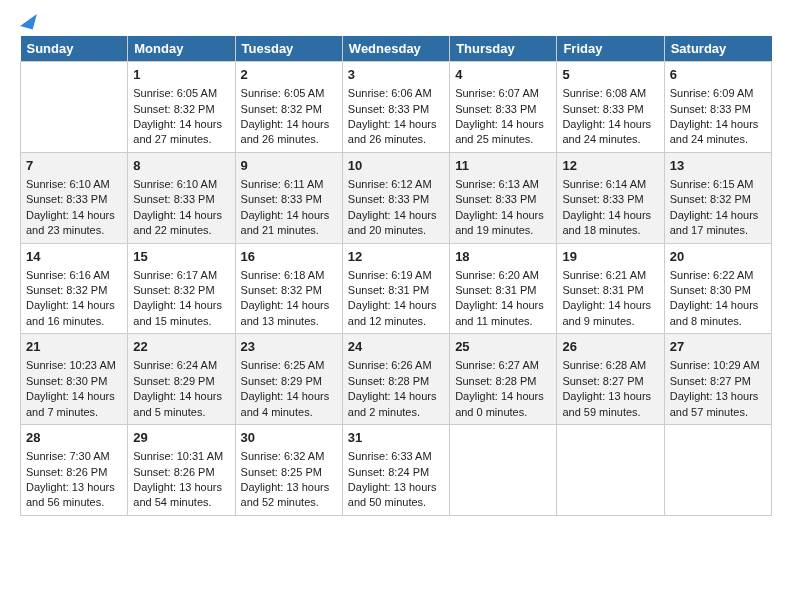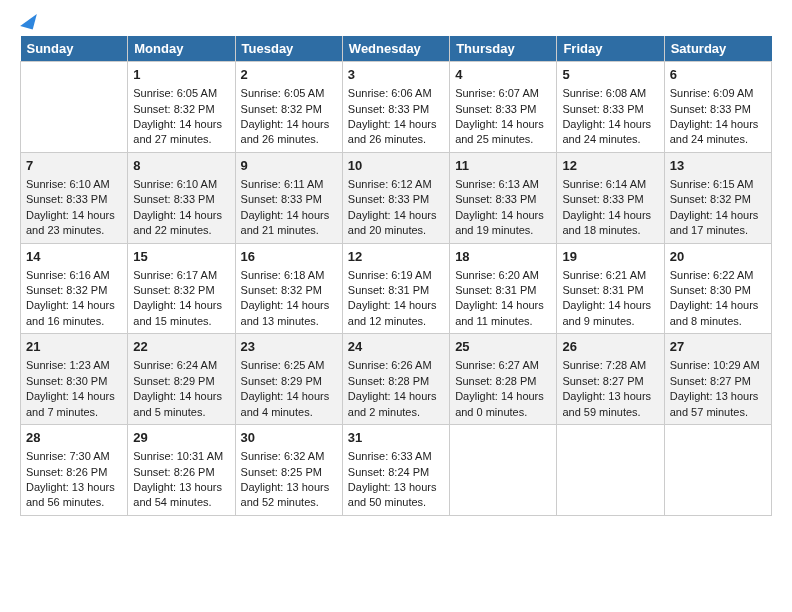--- a/index.html
+++ b/index.html
@@ -239,21 +239,21 @@
         <td>
           <span class="day-num">20</span>
           <div>Sunrise: 6:22 AM</div>
           <div>Sunset: 8:30 PM</div>
           <div>Daylight: 14 hours and 8 minutes.</div>
         </td>
       </tr>
       <tr>
         <td>
           <span class="day-num">21</span>
-          <div>Sunrise: 1:23 AM</div>
+          <div>Sunrise: 10:23 AM</div>
           <div>Sunset: 8:30 PM</div>
           <div>Daylight: 14 hours and 7 minutes.</div>
         </td>
         <td>
           <span class="day-num">22</span>
           <div>Sunrise: 6:24 AM</div>
           <div>Sunset: 8:29 PM</div>
           <div>Daylight: 14 hours and 5 minutes.</div>
         </td>
         <td>
@@ -269,21 +269,21 @@
           <div>Daylight: 14 hours and 2 minutes.</div>
         </td>
         <td>
           <span class="day-num">25</span>
           <div>Sunrise: 6:27 AM</div>
           <div>Sunset: 8:28 PM</div>
           <div>Daylight: 14 hours and 0 minutes.</div>
         </td>
         <td>
           <span class="day-num">26</span>
-          <div>Sunrise: 7:28 AM</div>
+          <div>Sunrise: 6:28 AM</div>
           <div>Sunset: 8:27 PM</div>
           <div>Daylight: 13 hours and 59 minutes.</div>
         </td>
         <td>
           <span class="day-num">27</span>
           <div>Sunrise: 10:29 AM</div>
           <div>Sunset: 8:27 PM</div>
           <div>Daylight: 13 hours and 57 minutes.</div>
         </td>
       </tr>

